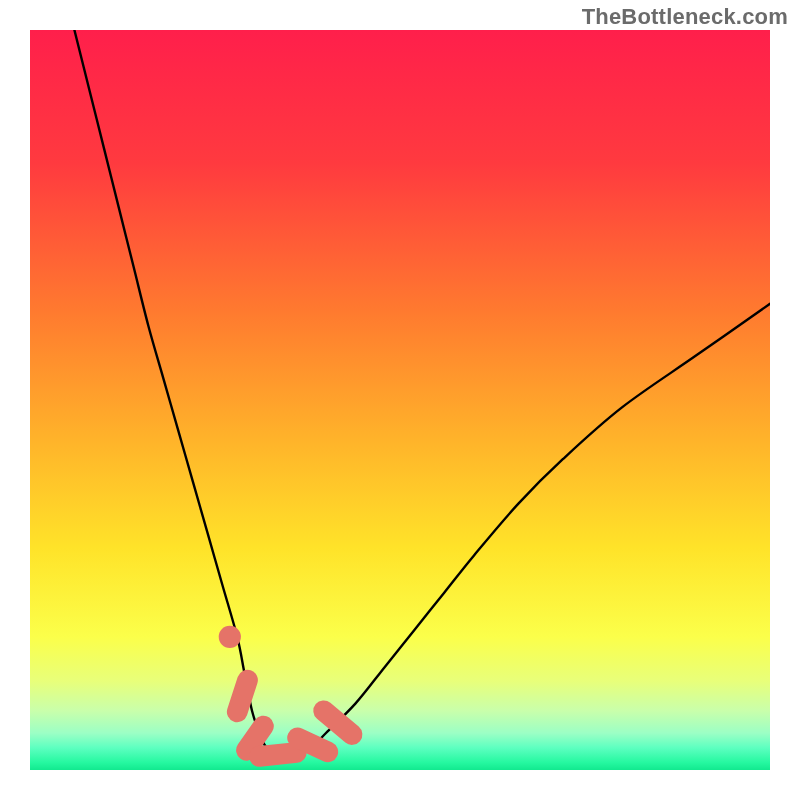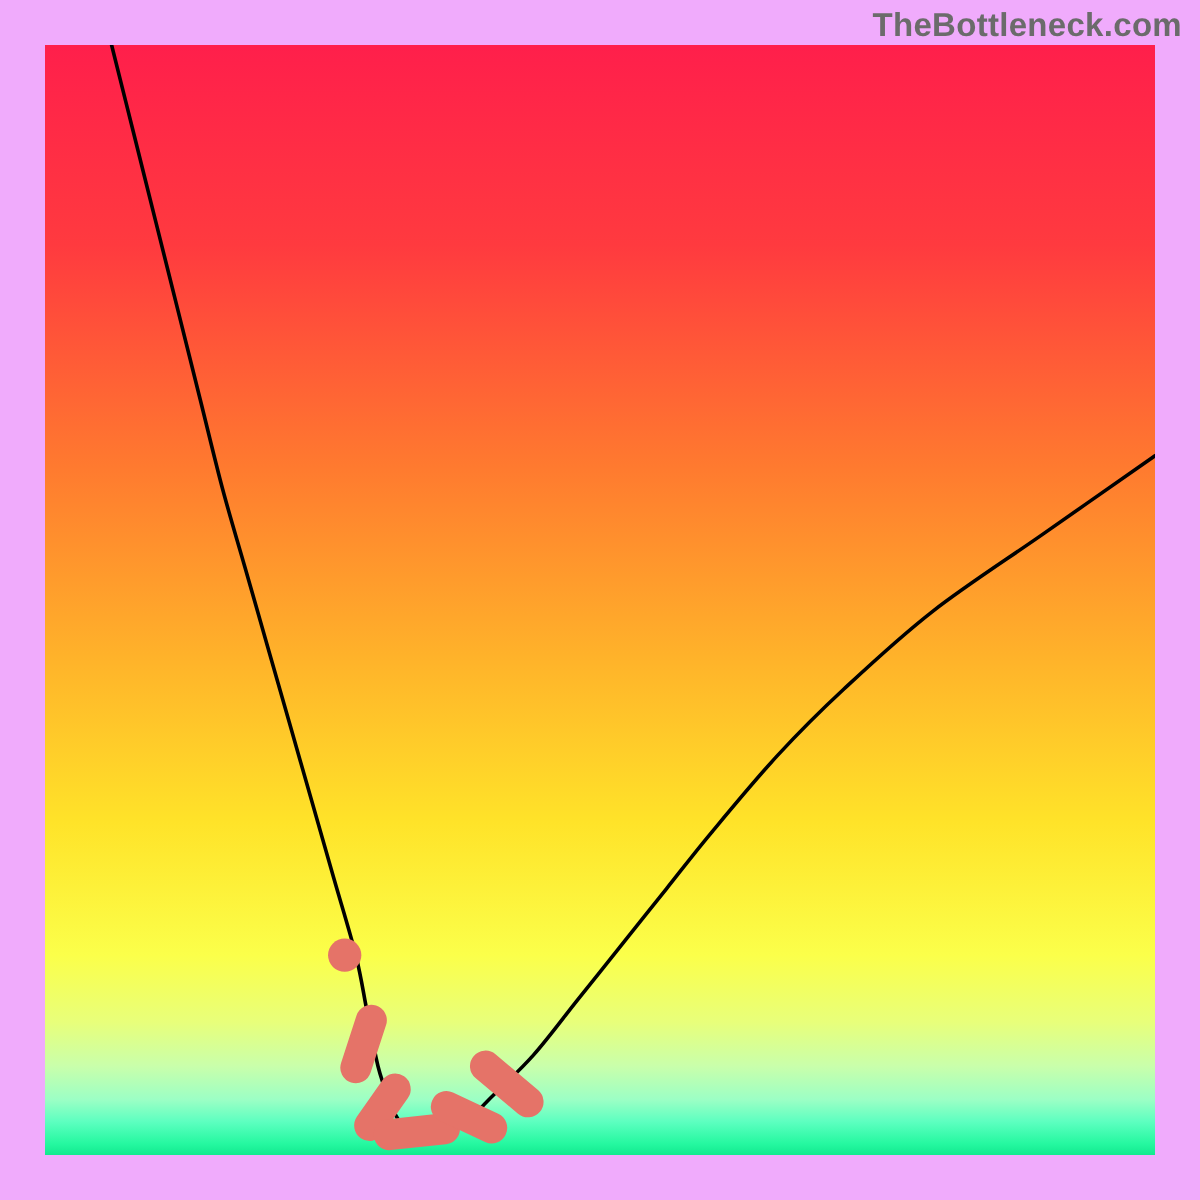--- a/index.html
+++ b/index.html
@@ -9,21 +9,21 @@
     height: 800px;
     background: #000;
     overflow: hidden;
   }
   .frame {
     position: absolute;
     left: 0;
     top: 0;
     width: 800px;
     height: 800px;
-    background: #f0abfc;
+    background: #ffffff;
     text-align: right;
   }
   .plot-area {
     position: absolute;
     left: 30px;
     top: 30px;
     width: 740px;
     height: 740px;
     overflow: hidden;
   }

